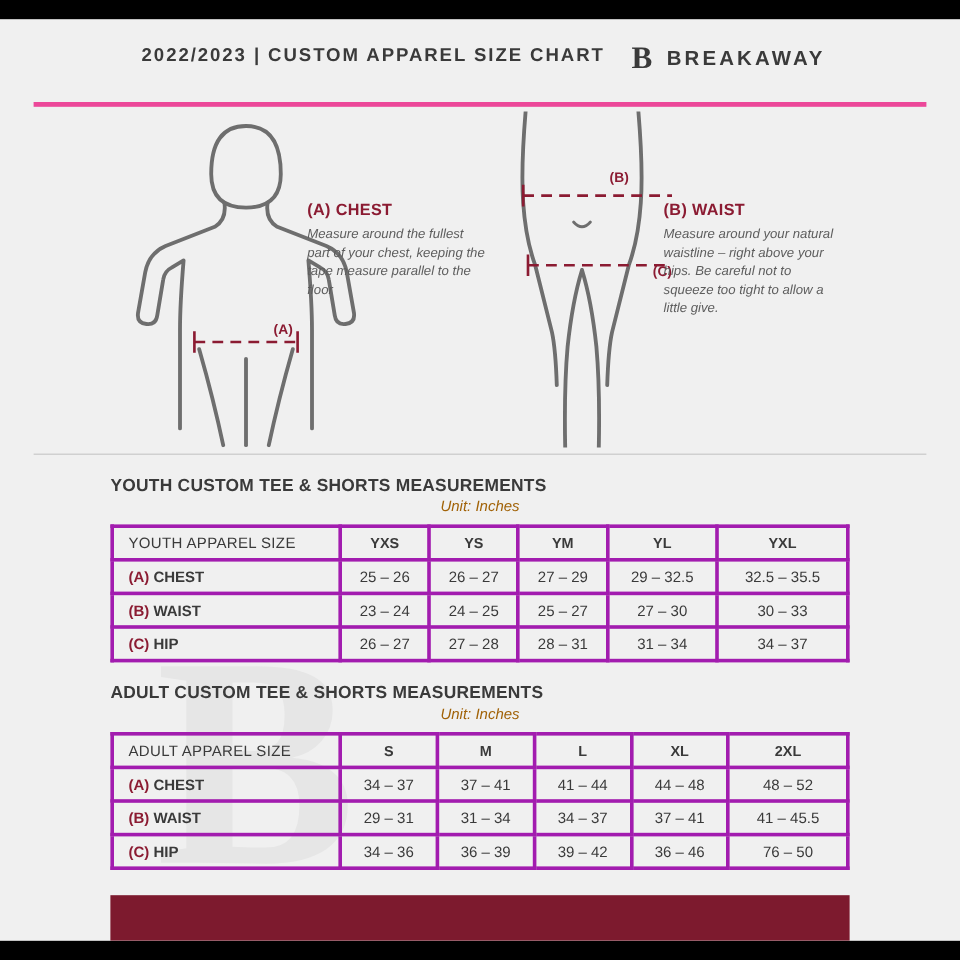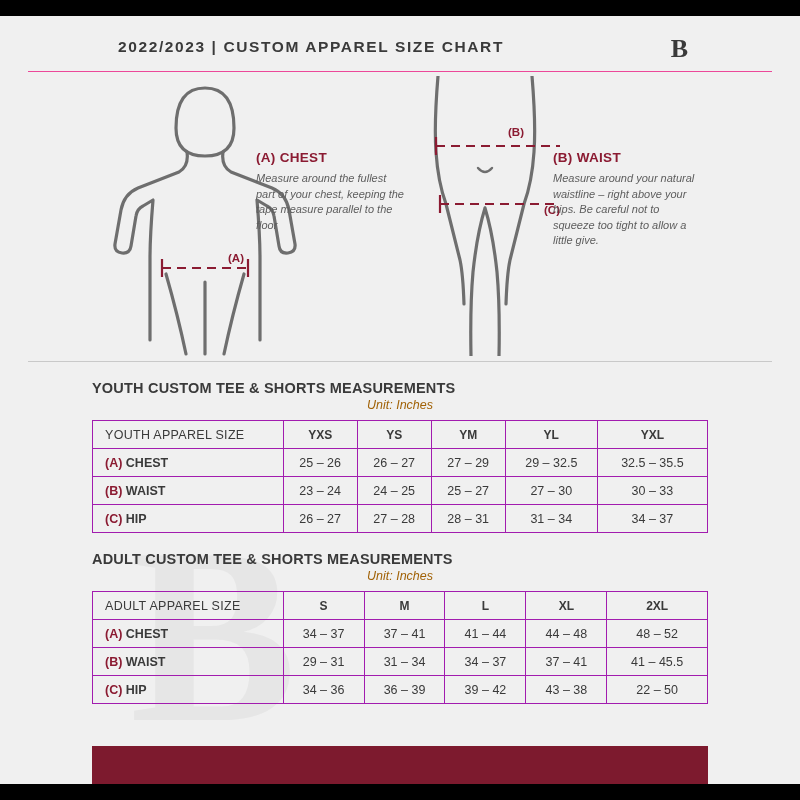--- a/index.html
+++ b/index.html
@@ -25,22 +25,22 @@
     color: #e6e6e6;
     line-height: 0.8;
     user-select: none;
     z-index: 0;
   }
   .content { position: relative; z-index: 1; }
 
   
   .header {
     position: relative;
-    height: 56px;
-    border-bottom: 1px solid #ec4899;
+    height: 73px;
+    border-bottom: 4px solid #ec4899;
     margin: 0 28px;
   }
   .header-title {
     position: absolute;
     left: 90px; top: 22px;
     font-size: 15.5px;
     font-weight: bold;
     letter-spacing: 1.6px;
     color: #3a3a3a;
   }
@@ -107,21 +107,21 @@
   .tbl-unit {
     text-align: center;
     font-size: 12.5px;
     font-style: italic;
     color: #a16207;
     margin-top: 2px;
     margin-bottom: 8px;
   }
   table { border-collapse: collapse; width: 100%; }
   th, td {
-    border: 1px solid #a21caf;
+    border: 3px solid #a21caf;
     height: 28px;
     font-size: 12.5px;
     color: #3a3a3a;
     text-align: center;
   }
   thead th {
     font-weight: bold;
     font-size: 12px;
   }
   thead th.rowlabel {
@@ -154,20 +154,21 @@
 <div id="page">
 
   <div class="watermark">B</div>
 
   <div class="content">
 
     <div class="header">
       <div class="header-title">2022/2023  |  CUSTOM APPAREL SIZE CHART</div>
       <div class="brand">
         <span class="brand-mark">B</span>
+        <span class="brand-name">BREAKAWAY</span>
       </div>
     </div>
 
     <div class="illus">
 
       <div class="fig fig-front">
         <svg width="190" height="280" viewBox="0 0 190 280">
           <g fill="none" stroke="#6e6e6e" stroke-width="3.2" stroke-linejoin="round" stroke-linecap="round">
 
             <path d="M66 52 q0 -40 29 -40 q29 0 29 40 q0 28 -29 28 q-29 0 -29 -28 z"></path>
@@ -338,22 +339,22 @@
             <td>41 – 45.5</td>
           </tr>
           <tr>
             <td class="rowlabel">
               <span class="tag">(C)</span>
               <span class="lbl">HIP</span>
             </td>
             <td>34 – 36</td>
             <td>36 – 39</td>
             <td>39 – 42</td>
-            <td>43 – 38</td>
-            <td>22 – 50</td>
+            <td>36 – 46</td>
+            <td>76 – 50</td>
           </tr>
         </tbody>
       </table>
     </div>
 
   </div>
 
   <div class="footer-bar"></div>
 </div>
 

